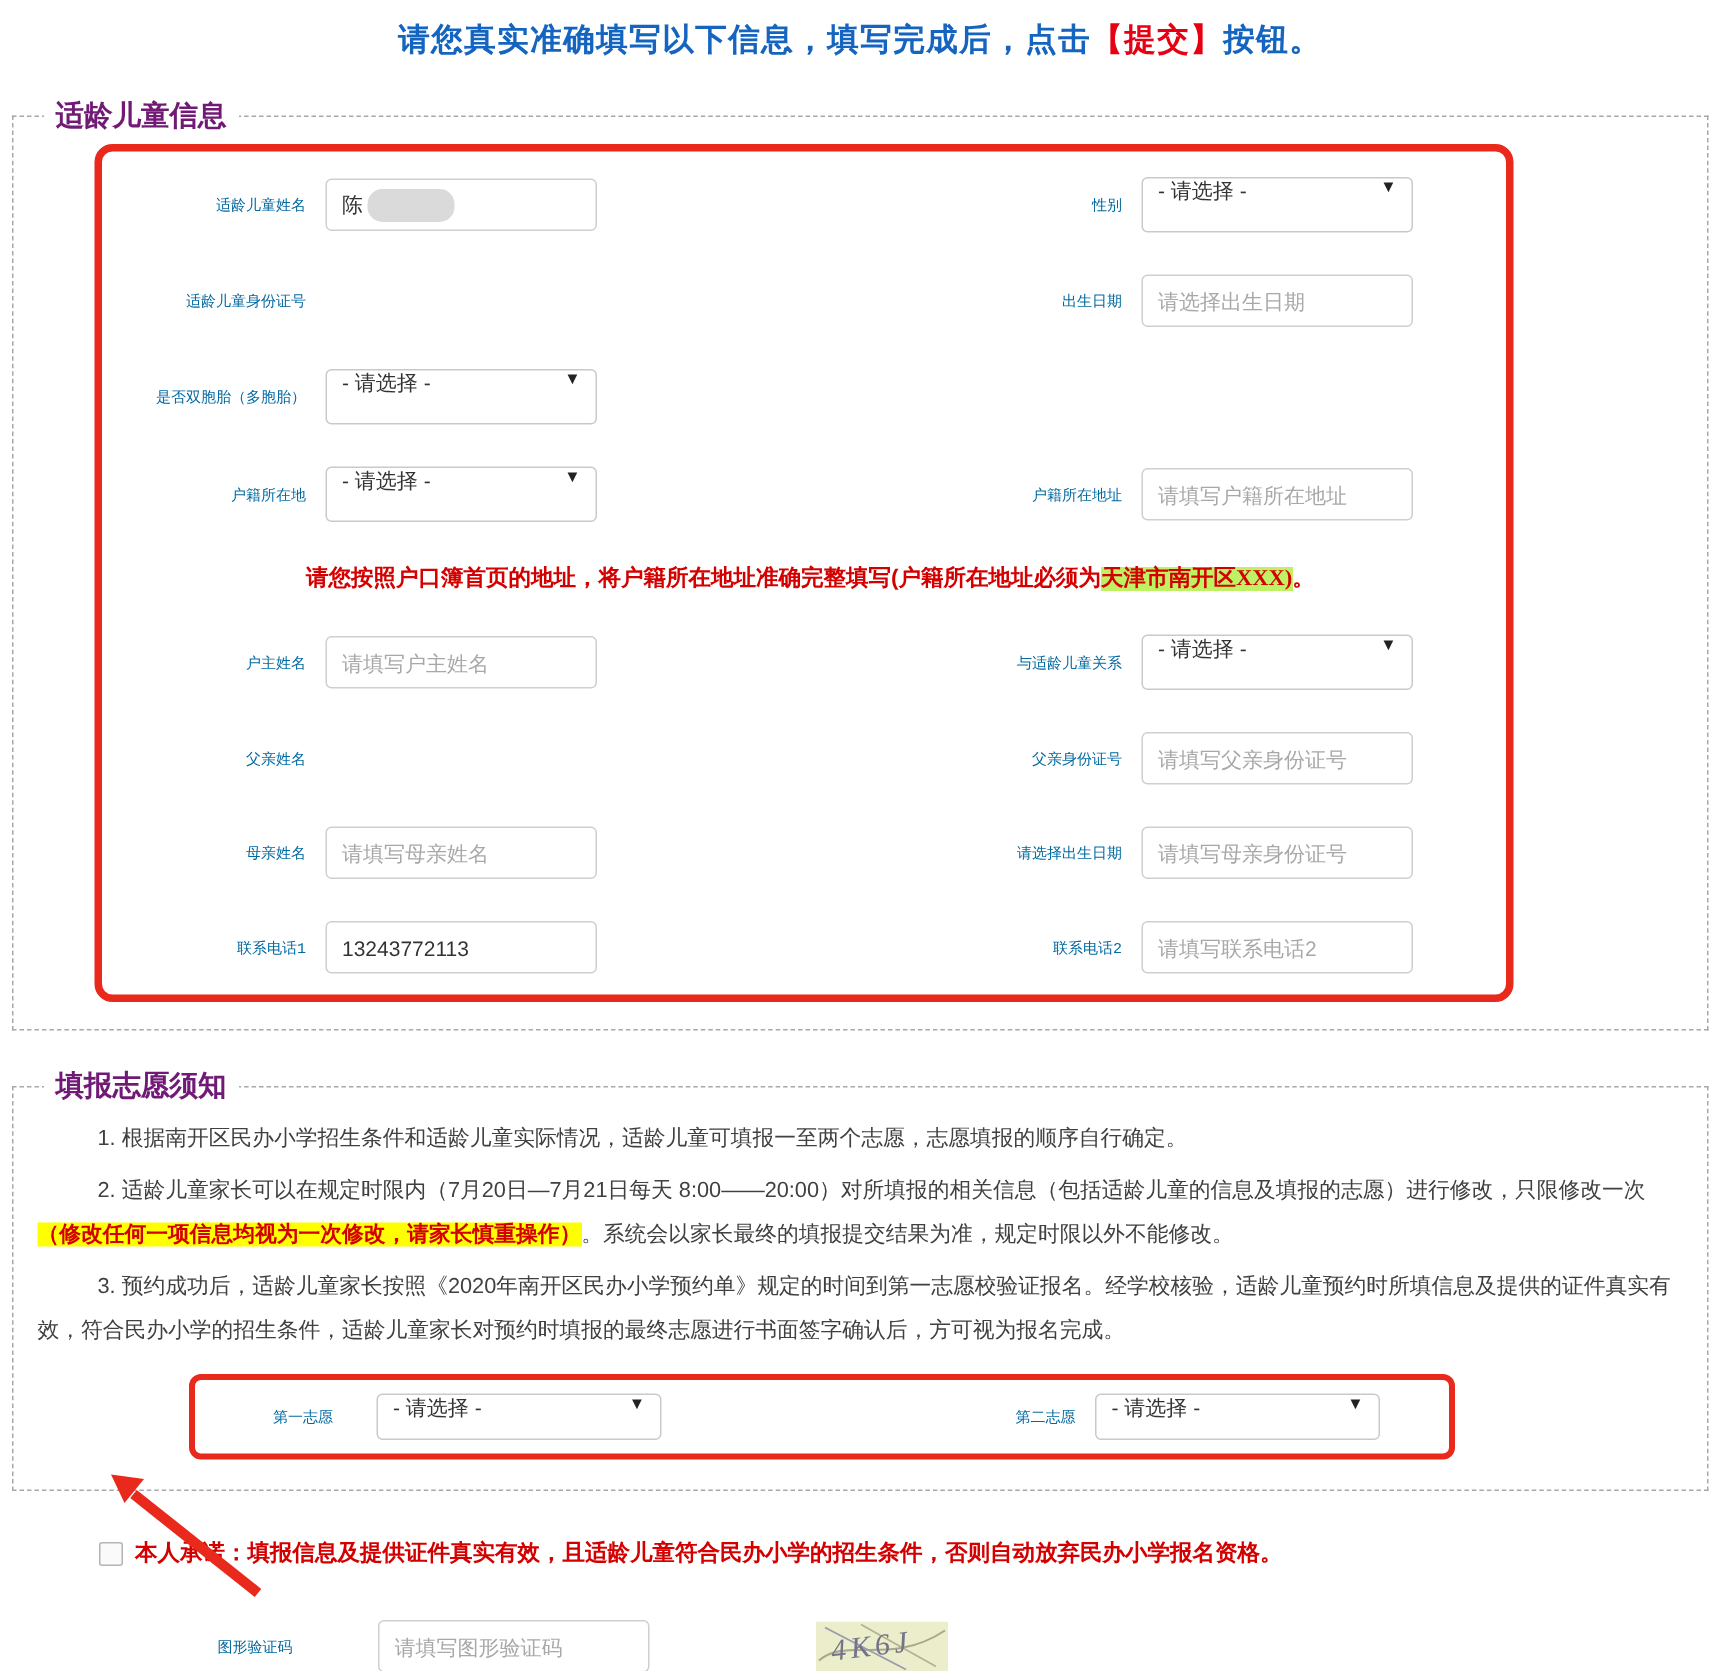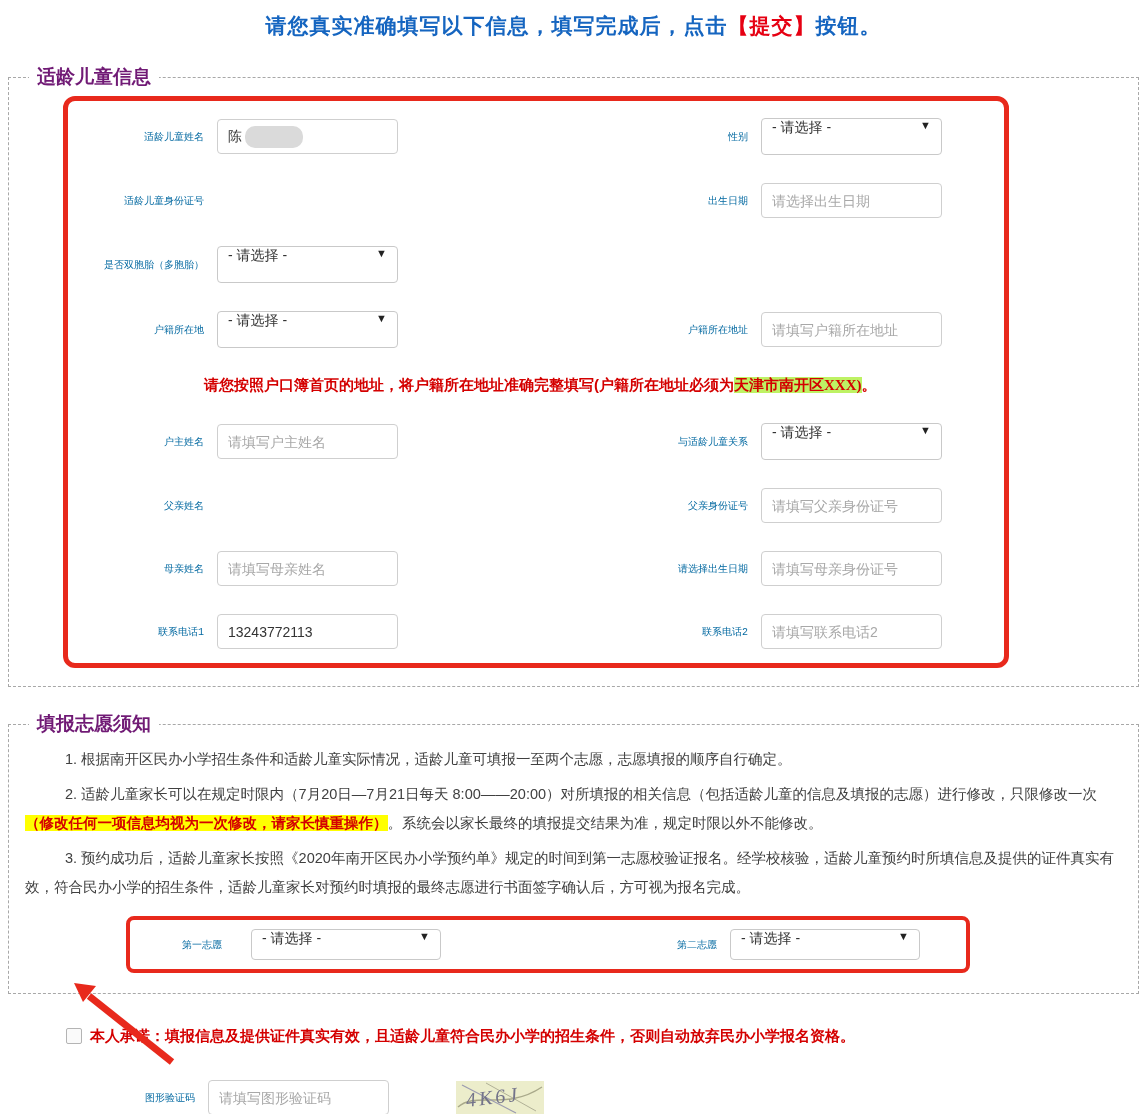--- a/index.html
+++ b/index.html
@@ -114,21 +114,21 @@
     margin:32px 10px 0 66px;
   }
   .checkbox{
     flex:0 0 auto;
     width:14px;height:14px;
     border:1px solid #b4b4b4;border-radius:2px;
     background:#fafafa;margin:2px 8px 0 0;
     cursor:pointer;
   }
   .promise-text{font-size:15px;font-weight:bold;color:#d40000;line-height:20px;}
-  .captcha-row{display:flex;align-items:center;margin:34px 0 0 57px;}
+  .captcha-row{display:flex;align-items:center;margin:34px 0 0 57px;gap:44px;}
   .captcha-row .lbl{width:138px;}
   .captcha-img{margin-left:67px;cursor:pointer;line-height:0;}
   .arrow-annotation{position:absolute;left:58px;top:972px;pointer-events:none;}
 </style>
 </head>
 <body>
 
 <div class="page">
 
   <div class="page-title"><span>请您真实准确填写以下信息，填写完成后，点击</span><span class="red">【提交】</span><span>按钮。</span></div>

